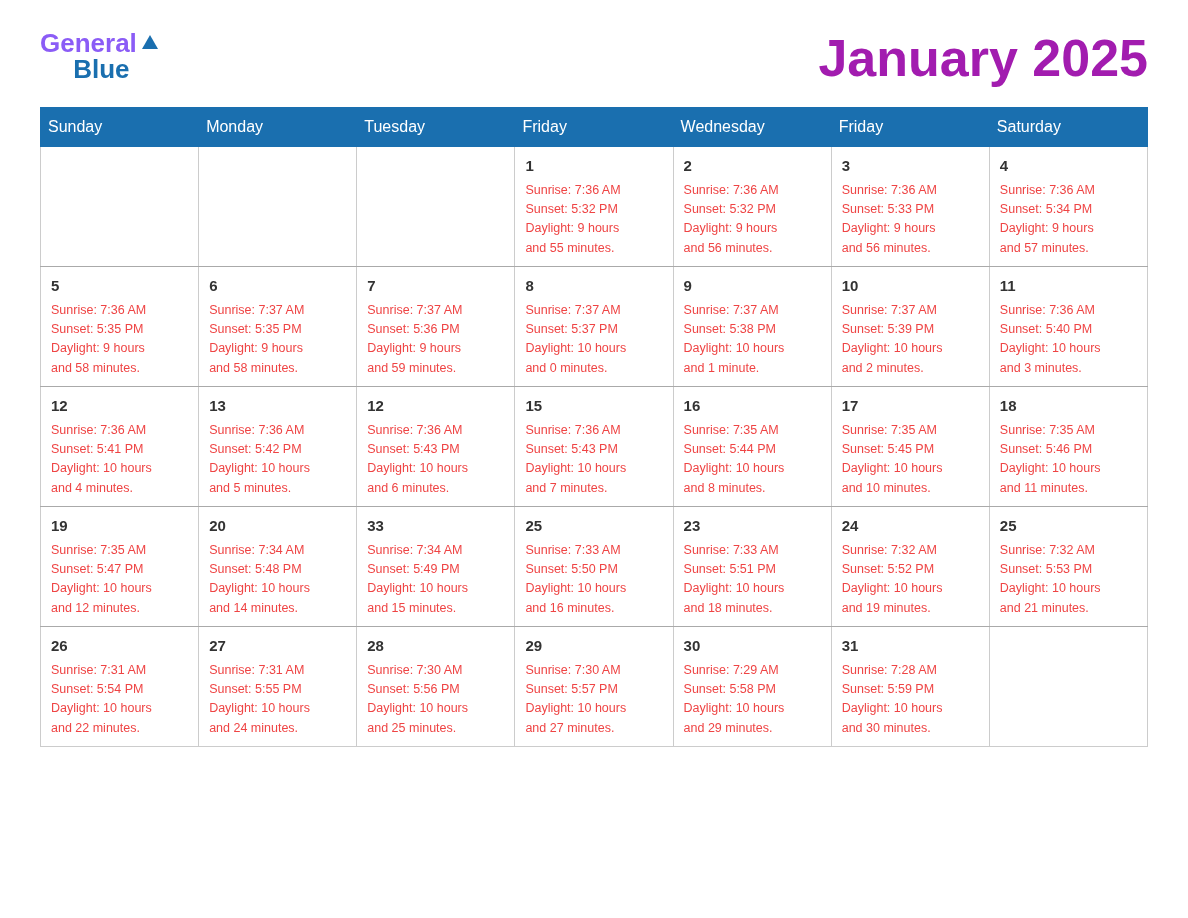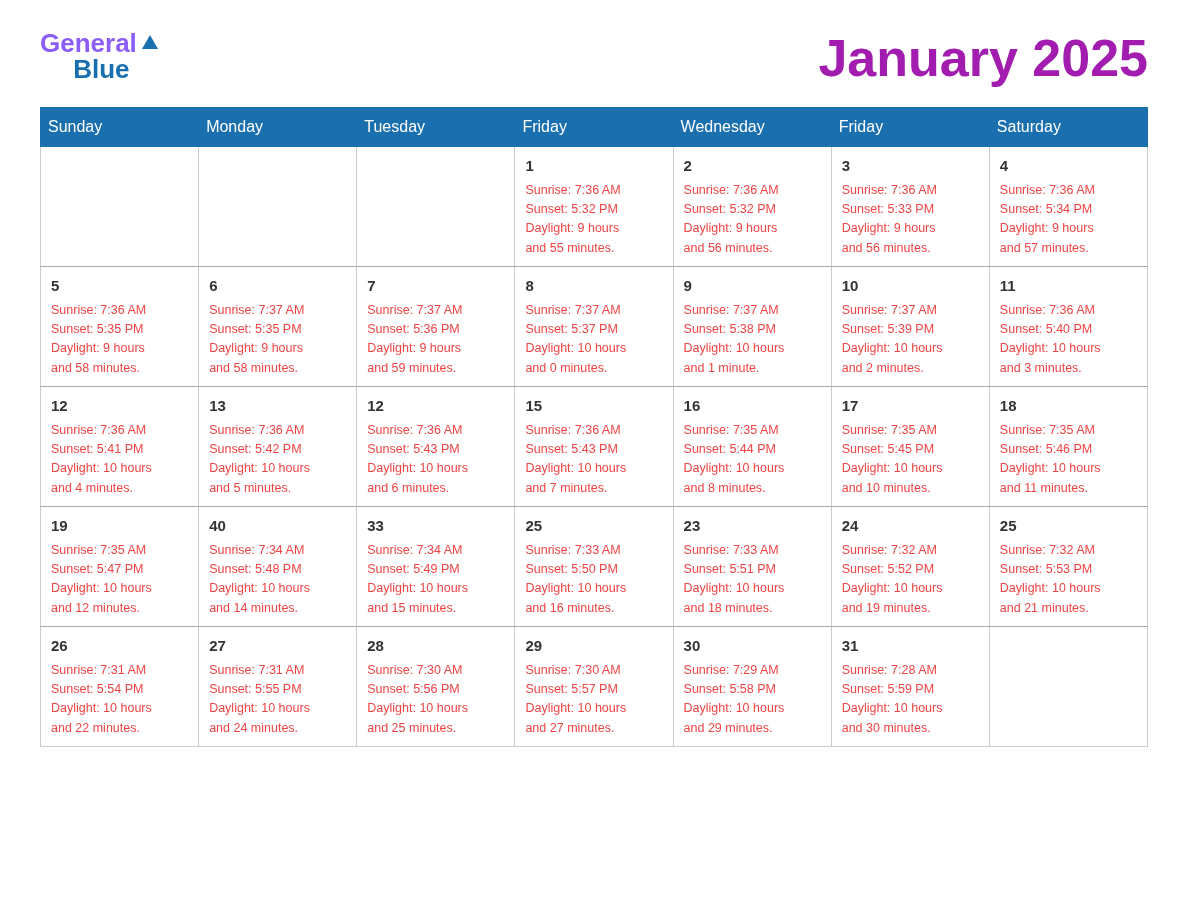--- a/index.html
+++ b/index.html
@@ -254,21 +254,21 @@
       </tr>
       <tr>
         <td>
           <span class="day-number">19</span>
           <div class="day-info" style="white-space: pre-line;">Sunrise: 7:35 AM
 Sunset: 5:47 PM
 Daylight: 10 hours
 and 12 minutes.</div>
         </td>
         <td>
-          <span class="day-number">40</span>
+          <span class="day-number">20</span>
           <div class="day-info" style="white-space: pre-line;">Sunrise: 7:34 AM
 Sunset: 5:48 PM
 Daylight: 10 hours
 and 14 minutes.</div>
         </td>
         <td>
           <span class="day-number">33</span>
           <div class="day-info" style="white-space: pre-line;">Sunrise: 7:34 AM
 Sunset: 5:49 PM
 Daylight: 10 hours

